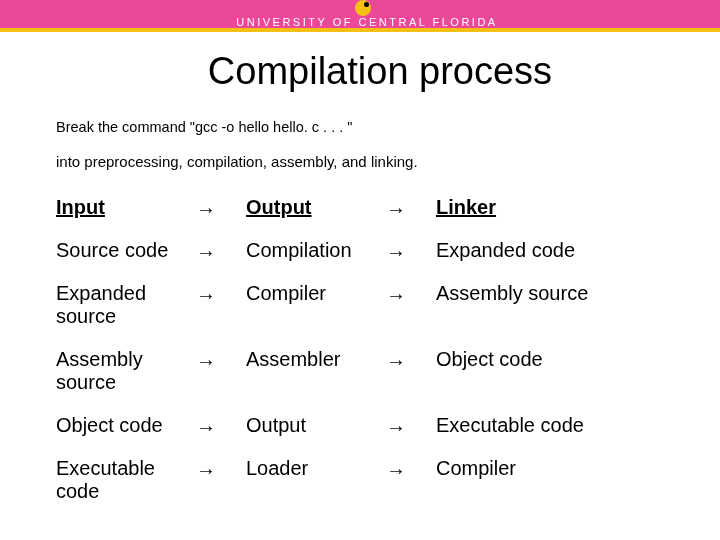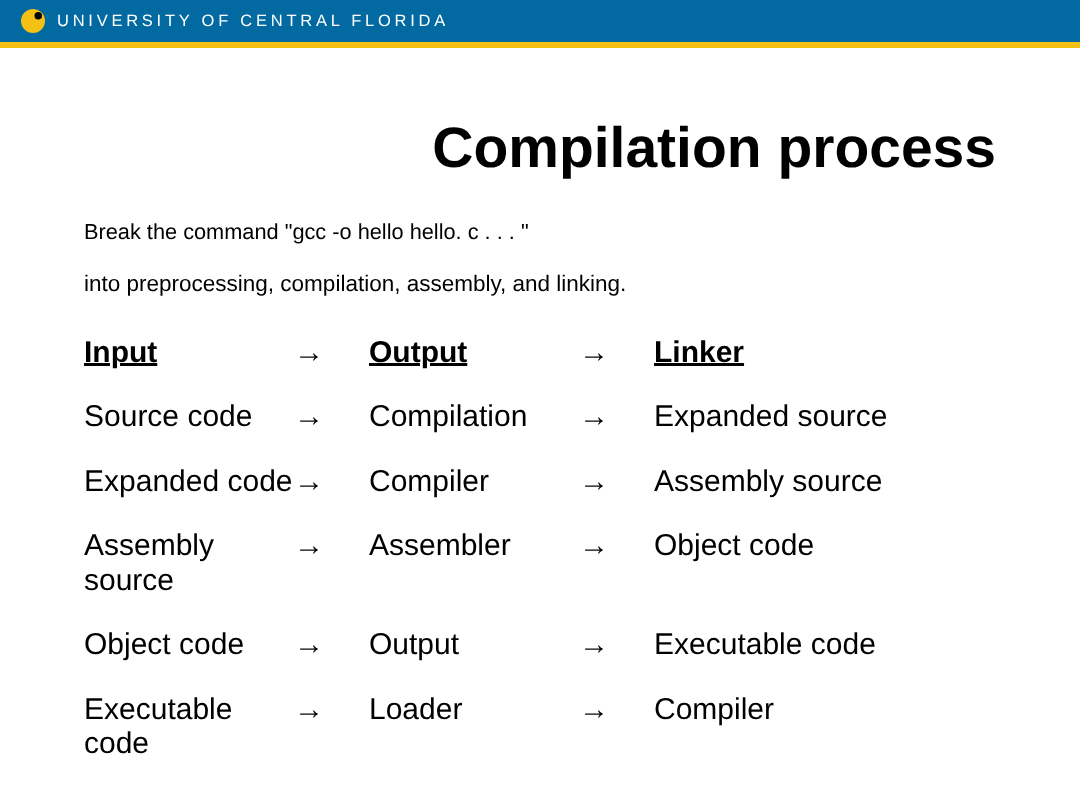--- a/index.html
+++ b/index.html
@@ -6,24 +6,25 @@
   body {
     width: 720px;
     height: 540px;
     background: #fff;
     font-family: Arial, Helvetica, sans-serif;
     overflow: hidden;
   }
   .header-bar {
     width: 100%;
     height: 28px;
-    background: #0369a1;
+    background: #ec4899;
     display: flex;
     align-items: center;
     padding-left: 14px;
+    flex-direction: column;
   }
   .header-logo {
     width: 16px;
     height: 16px;
     border-radius: 50%;
     background: #f3c013;
     margin-right: 8px;
     position: relative;
   }
   .header-logo::after {
@@ -43,25 +44,24 @@
   .gold-line {
     width: 100%;
     height: 4px;
     background: #f3c013;
   }
   .content {
     padding: 18px 56px 0 56px;
   }
   .title {
     font-size: 38px;
-    font-weight: 700;
-    text-align: right;
+    font-weight: 400;
+    text-align: center;
     margin-bottom: 26px;
     margin-left: 40px;
-    margin-top: 28px;
   }
   .intro1 {
     font-size: 14.5px;
     margin-bottom: 18px;
   }
   .intro2 {
     font-size: 15px;
     margin-bottom: 26px;
   }
   .grid {
@@ -91,23 +91,23 @@
     <div class="hdr">Input</div>
     <div class="arrow">→</div>
     <div class="hdr">Output</div>
     <div class="arrow">→</div>
     <div class="hdr">Linker</div>
 
     <div>Source code</div>
     <div class="arrow">→</div>
     <div>Compilation</div>
     <div class="arrow">→</div>
+    <div>Expanded code</div>
+
     <div>Expanded source</div>
-
-    <div>Expanded code</div>
     <div class="arrow">→</div>
     <div>Compiler</div>
     <div class="arrow">→</div>
     <div>Assembly source</div>
 
     <div>Assembly source</div>
     <div class="arrow">→</div>
     <div>Assembler</div>
     <div class="arrow">→</div>
     <div>Object code</div>

